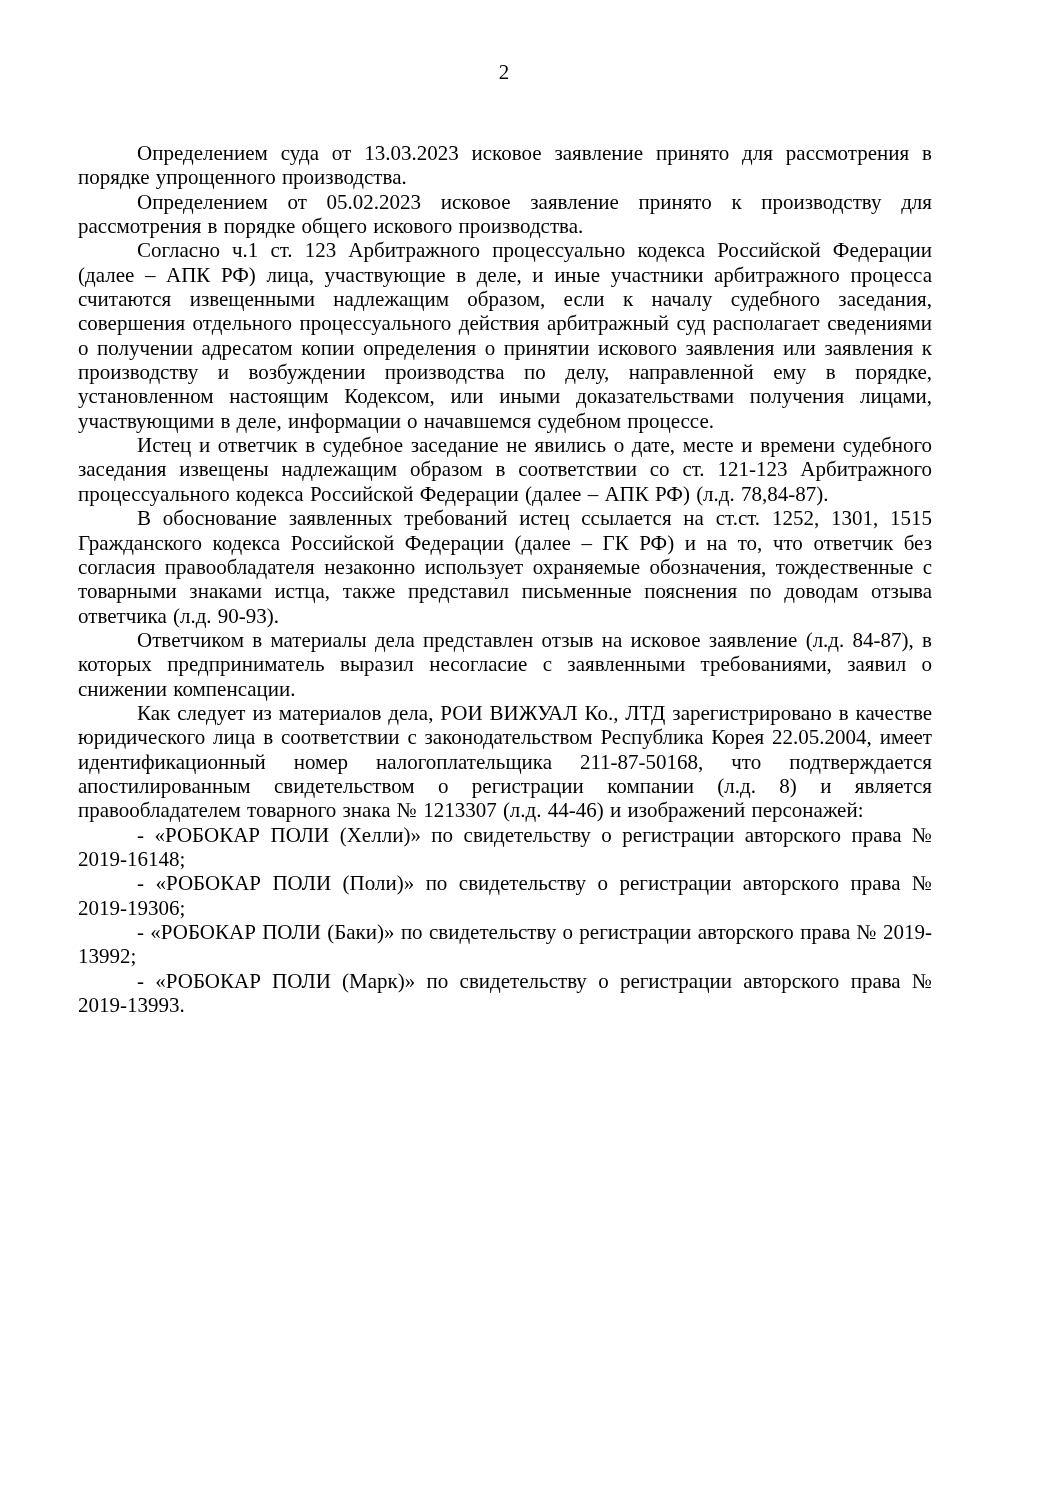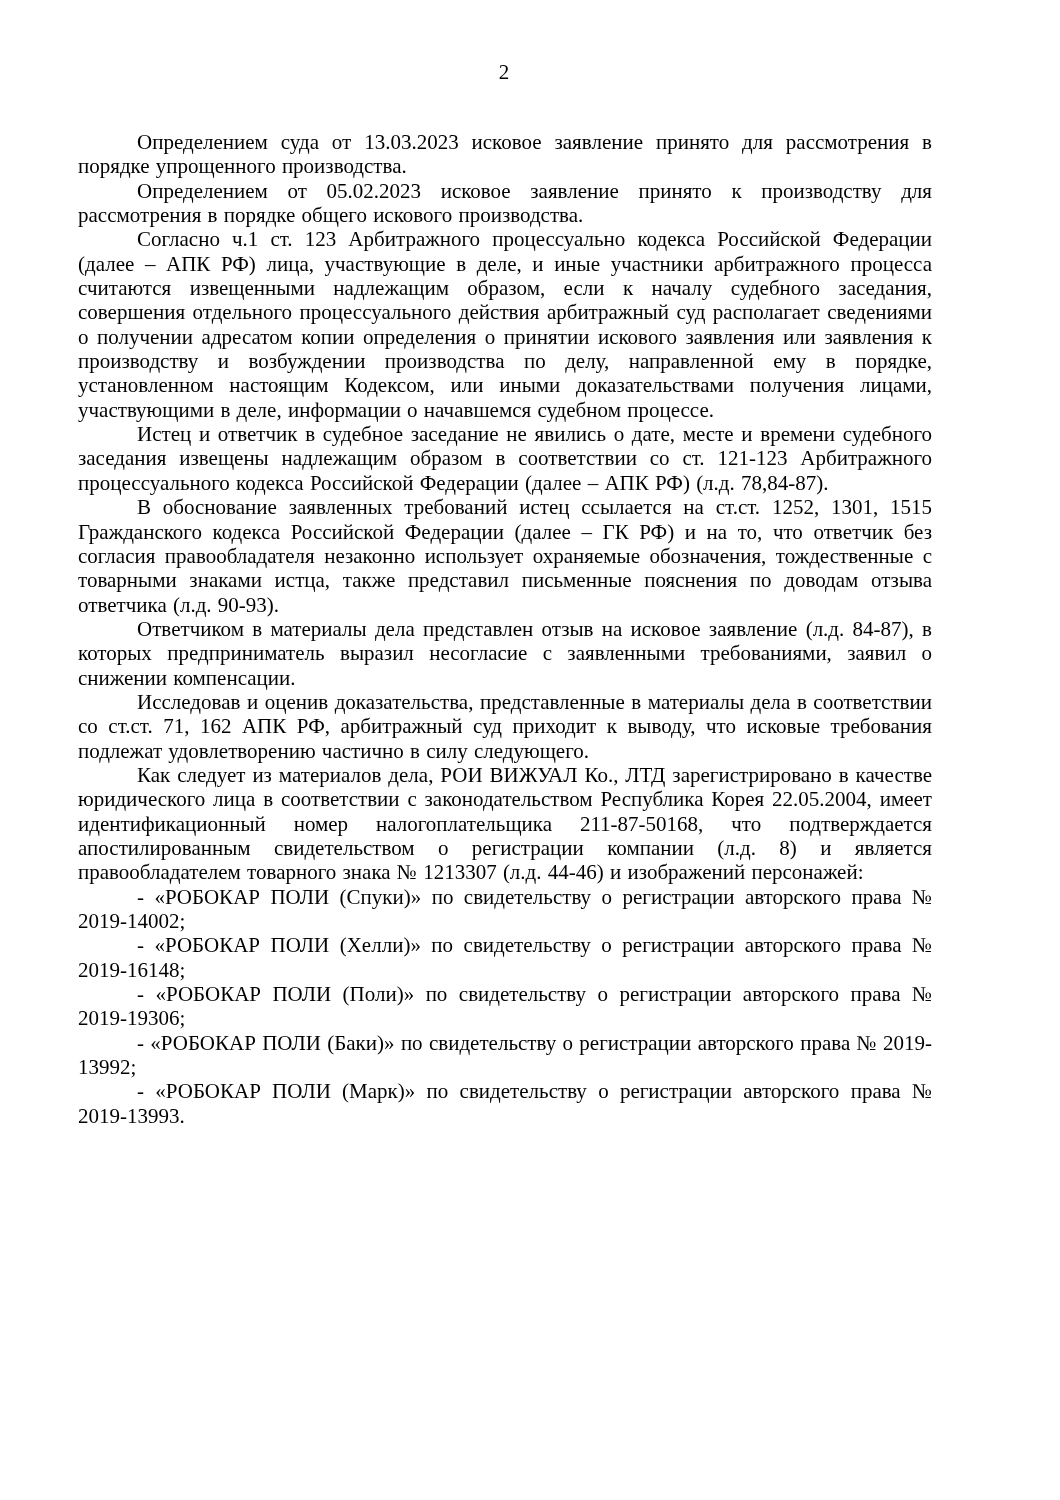--- a/index.html
+++ b/index.html
@@ -20,21 +20,21 @@
     position: absolute;
     top: 60px;
     left: 78px;
     width: 852px;
     text-align: center;
     font-size: 21px;
     line-height: 24px;
   }
   .body-text {
     position: absolute;
-    top: 130px;
+    top: 141px;
     left: 78px;
     width: 854px;
   }
   .body-text p {
     margin: 0;
     padding: 0;
     font-size: 21px;
     line-height: 24.35px;
     text-align: justify;
     text-indent: 59px;
@@ -48,22 +48,20 @@
 
   <div class="page-number">2</div>
 
   <div class="body-text">
     <p>Определением суда от 13.03.2023 исковое заявление принято для рассмотрения в порядке упрощенного производства.</p>
     <p>Определением от 05.02.2023 исковое заявление принято к производству для рассмотрения в порядке общего искового производства.</p>
     <p>Согласно ч.1 ст. 123 Арбитражного процессуально кодекса Российской Федерации (далее – АПК РФ) лица, участвующие в деле, и иные участники арбитражного процесса считаются извещенными надлежащим образом, если к началу судебного заседания, совершения отдельного процессуального действия арбитражный суд располагает сведениями о получении адресатом копии определения о принятии искового заявления или заявления к производству и возбуждении производства по делу, направленной ему в порядке, установленном настоящим Кодексом, или иными доказательствами получения лицами, участвующими в деле, информации о начавшемся судебном процессе.</p>
     <p>Истец и ответчик в судебное заседание не явились о дате, месте и времени судебного заседания извещены надлежащим образом в соответствии со ст. 121-123 Арбитражного процессуального кодекса Российской Федерации (далее – АПК РФ) (л.д. 78,84-87).</p>
     <p>В обоснование заявленных требований истец ссылается на ст.ст. 1252, 1301, 1515 Гражданского кодекса Российской Федерации (далее – ГК РФ) и на то, что ответчик без согласия правообладателя незаконно использует охраняемые обозначения, тождественные с товарными знаками истца, также представил письменные пояснения по доводам отзыва ответчика (л.д. 90-93).</p>
     <p>Ответчиком в материалы дела представлен отзыв на исковое заявление (л.д. 84-87), в которых предприниматель выразил несогласие с заявленными требованиями, заявил о снижении компенсации.</p>
-    <p>Исследовав и оценив доказательства, представленные в материалы дела в соответствии со ст.ст. 71, 162 АПК РФ, арбитражный суд приходит к выводу, что исковые требования подлежат удовлетворению частично в силу следующего.</p>
     <p>Как следует из материалов дела, РОИ ВИЖУАЛ Ко., ЛТД зарегистрировано в качестве юридического лица в соответствии с законодательством Республика Корея 22.05.2004, имеет идентификационный номер налогоплательщика 211-87-50168, что подтверждается апостилированным свидетельством о регистрации компании (л.д. 8) и является правообладателем товарного знака № 1213307 (л.д. 44-46) и изображений персонажей:</p>
-    <p>- «РОБОКАР ПОЛИ (Спуки)» по свидетельству о регистрации авторского права № 2019-14002;</p>
     <p>- «РОБОКАР ПОЛИ (Хелли)» по свидетельству о регистрации авторского права № 2019-16148;</p>
     <p>- «РОБОКАР ПОЛИ (Поли)» по свидетельству о регистрации авторского права № 2019-19306;</p>
     <p>- «РОБОКАР ПОЛИ (Баки)» по свидетельству о регистрации авторского права № 2019-13992;</p>
     <p>- «РОБОКАР ПОЛИ (Марк)» по свидетельству о регистрации авторского права № 2019-13993.</p>
   </div>
 
 </div>
 
 </body></html>

